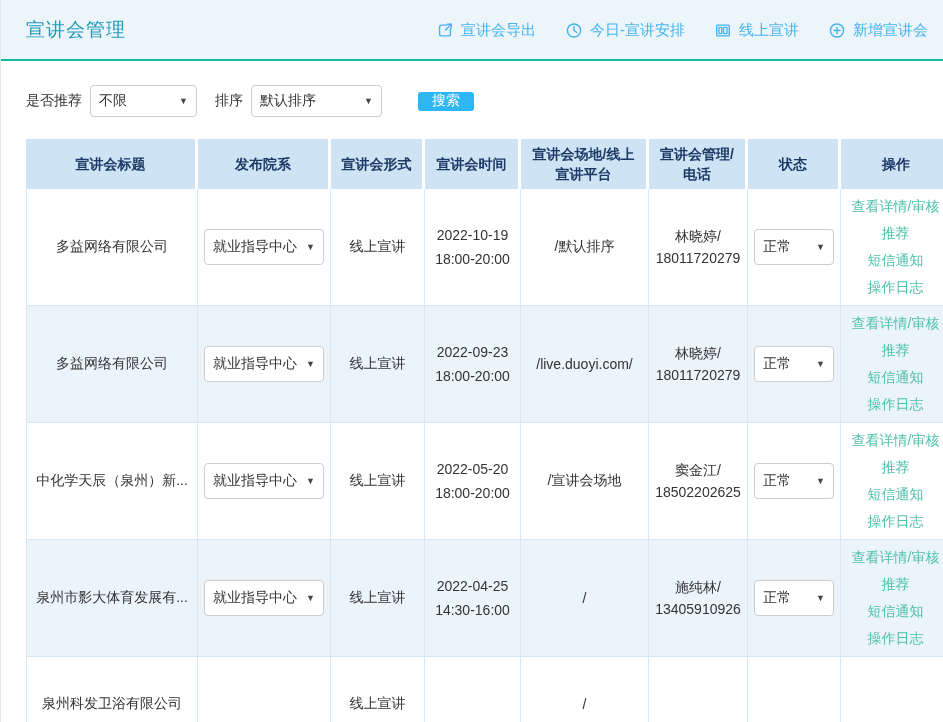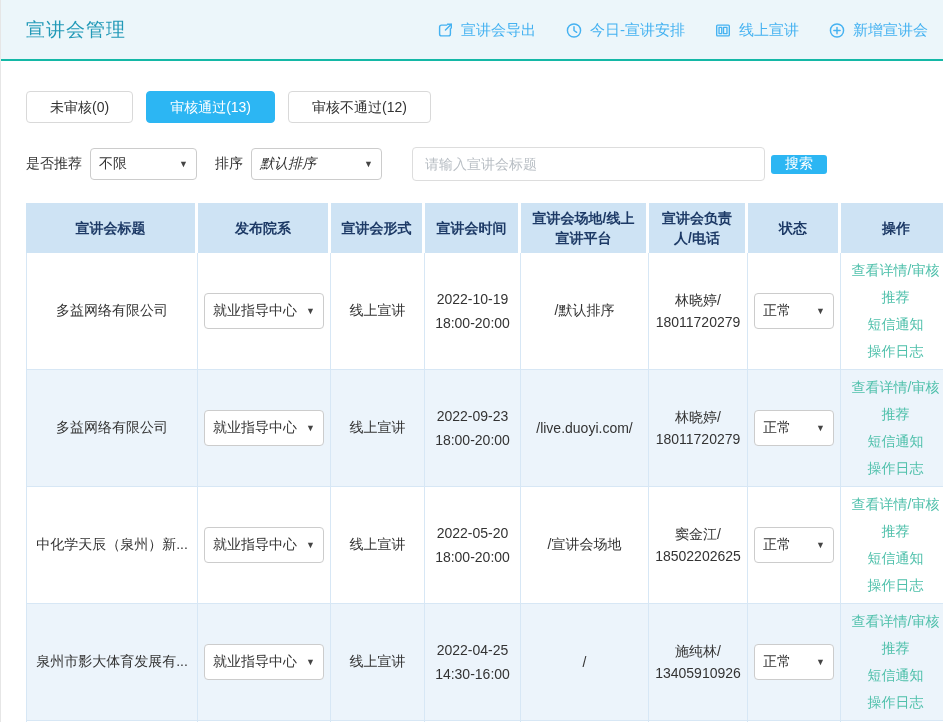--- a/index.html
+++ b/index.html
@@ -38,21 +38,21 @@
   
   .filters { display:flex; align-items:center; margin:24px 0 0 25px; font-size:14px; color:#333; }
   .filter-label { margin-right:8px; }
   .select {
     display:inline-flex; align-items:center; justify-content:space-between;
     background:#fff; border:1px solid #ccc; border-radius:4px;
     padding:0 8px; color:#333; cursor:pointer;
   }
   .caret { font-size:9px; color:#444; margin-left:6px; }
   .recommend-select { width:107px; height:32px; }
-  .sort-select { width:131px; height:32px; margin-right:30px;font-style:italic; }
+  .sort-select { width:131px; height:32px; margin-right:30px; }
   .sort-label { margin-left:18px; margin-right:8px; }
   .search-input {
     width:353px; height:34px; border:1px solid #ddd; border-radius:4px;
     padding:0 12px; font-size:14px; color:#333; outline:none;
     font-family:inherit;
   }
   .search-input::placeholder { color:#b8bec4; }
   .search-btn {
     width:56px; height:19px; margin-left:6px; border:none; border-radius:3px;
     background:#2cb6f3; color:#fff; font-size:14px; cursor:pointer;
@@ -132,38 +132,32 @@
           <svg width="18" height="18" viewBox="0 0 20 20" fill="none" stroke="#45b2f1" stroke-width="1.6" stroke-linecap="round">
             <circle cx="10" cy="10" r="7.3"></circle>
               <path d="M10 6.5v7M6.5 10h7"></path>
           </svg>
         </span>
         <span>新增宣讲会</span>
       </a>
     </div>
   </div>
 
-  <div class="tabs">
-    <button class="tab">未审核(0)</button>
-    <button class="tab active">审核通过(13)</button>
-    <button class="tab">审核不通过(12)</button>
-  </div>
 
   <div class="filters">
     <span class="filter-label">是否推荐</span>
     <div class="select recommend-select">
       <span>不限</span>
       <span class="caret">▼</span>
     </div>
     <span class="filter-label sort-label">排序</span>
     <div class="select sort-select">
       <span>默认排序</span>
       <span class="caret">▼</span>
     </div>
-    <input class="search-input" type="text" placeholder="请输入宣讲会标题" style="">
     <button class="search-btn">搜索</button>
   </div>
 
   <table class="grid">
     <colgroup>
       <col class="c1">
         <col class="c2">
         <col class="c3">
         <col class="c4">
       <col class="c5">
@@ -171,21 +165,21 @@
         <col class="c7">
         <col class="c8">
     </colgroup>
     <thead>
       <tr>
         <th>宣讲会标题</th>
         <th>发布院系</th>
         <th>宣讲会形式</th>
         <th>宣讲会时间</th>
         <th>宣讲会场地/线上宣讲平台</th>
-        <th>宣讲会负责人/电话</th>
+        <th>宣讲会管理/电话</th>
         <th>状态</th>
         <th>操作</th>
       </tr>
     </thead>
     <tbody>
         <tr>
       <td>多益网络有限公司</td>
       <td>
         <div class="select dept-select">
           <span>就业指导中心</span>

